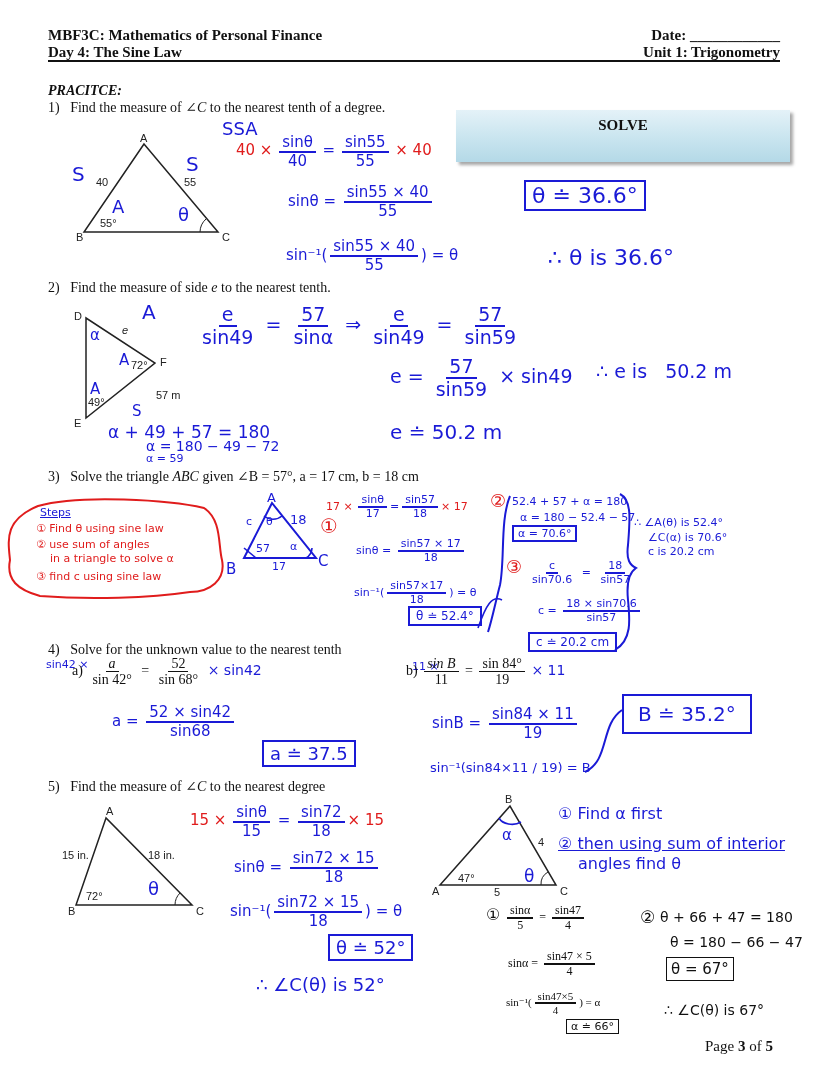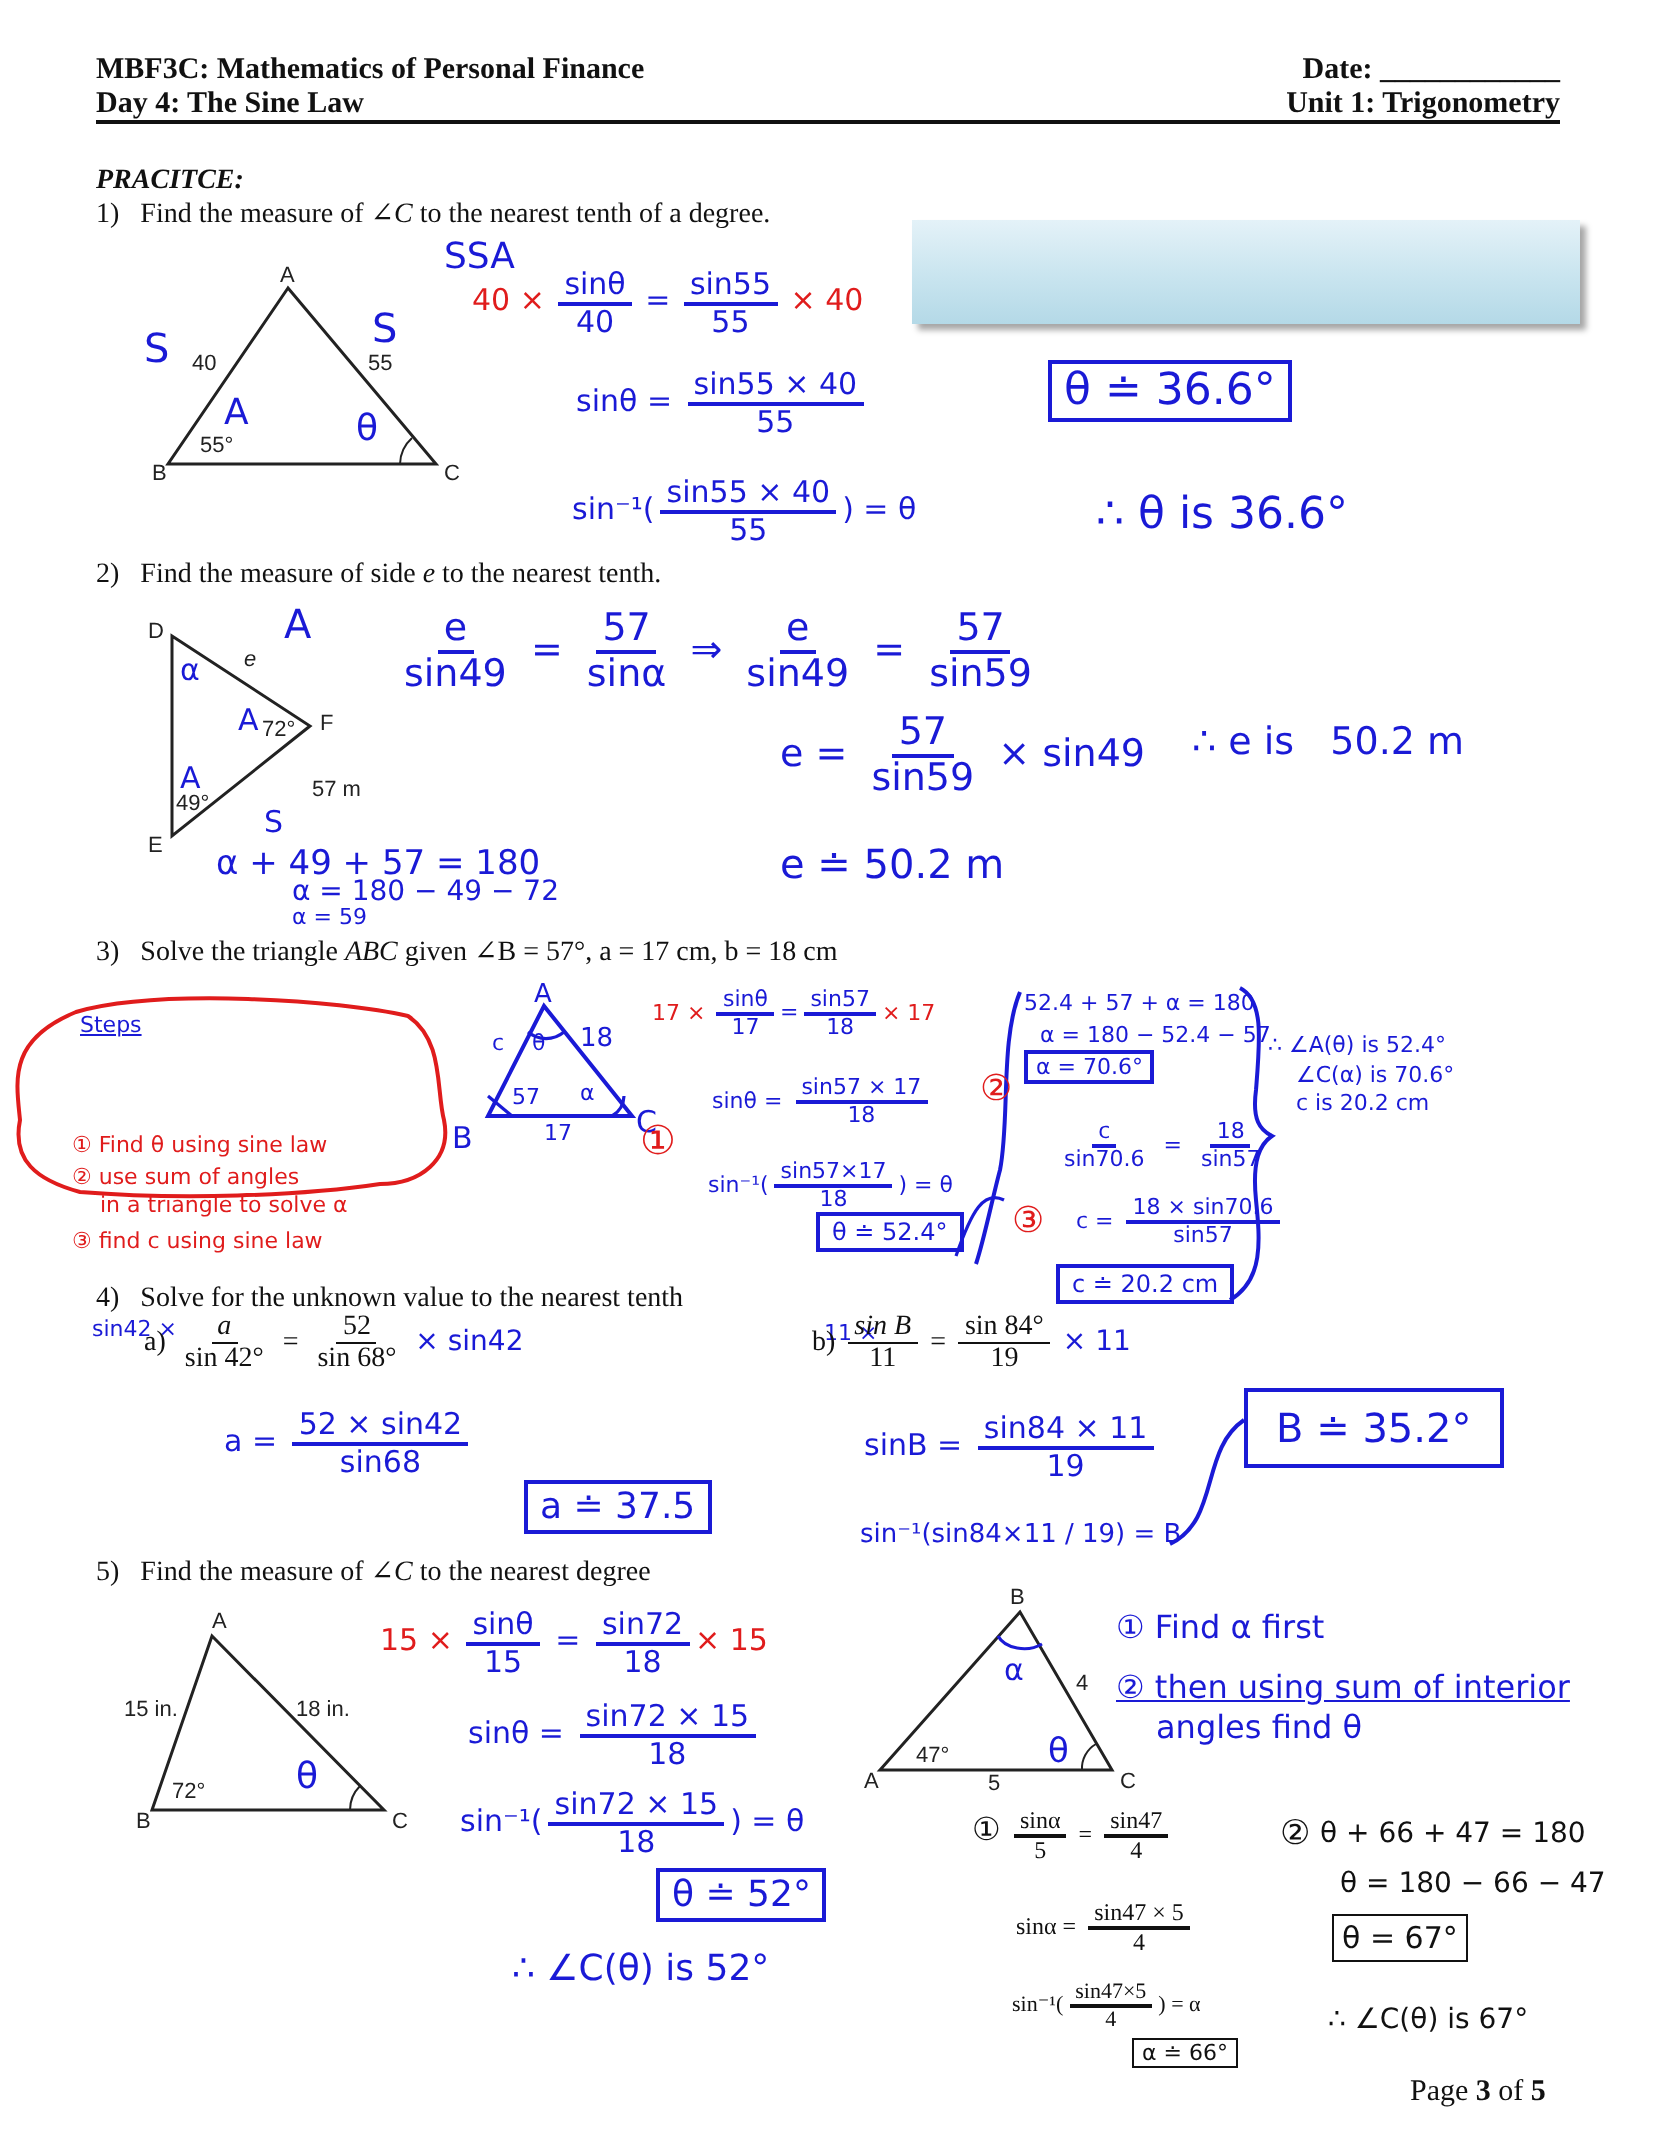--- a/index.html
+++ b/index.html
@@ -4,21 +4,21 @@
 <style>
   html, body { margin:0; padding:0; background:#ffffff; }
   body { width:828px; height:1071px; position:relative; overflow:hidden;
          font-family:"Liberation Serif", "DejaVu Serif", serif; color:#111; }
   .abs { position:absolute; }
   .hdr { font-weight:bold; font-size:15px; line-height:18px; }
   .hdr-rule { position:absolute; left:48px; top:60px; width:732px; height:0; border-top:2px solid #111; }
   .q { font-size:14px; line-height:17px; }
   .it { font-style:italic; }
   .ink-blue { color:#1a1ad6; font-family:"DejaVu Sans", sans-serif; }
-  .ink-red { color:#e01c1c; font-family:"DejaVu Sans", sans-serif;margin-top:44px; }
+  .ink-red { color:#e01c1c; font-family:"DejaVu Sans", sans-serif; }
   .hw { font-size:15px; white-space:nowrap; }
   .hw-s { font-size:11px; white-space:nowrap; }
   .frac { display:inline-flex; flex-direction:column; align-items:center; vertical-align:middle; margin:0 3px; }
   .frac .num { border-bottom:2px solid currentColor; padding:0 3px; line-height:1.1; }
   .frac .den { padding:0 3px; line-height:1.1; }
   .serif-frac .num { border-bottom:1px solid #111; }
   .boxed { border:2px solid #1a1ad6; padding:1px 6px; display:inline-block; }
   .solve-box { position:absolute; left:456px; top:110px; width:334px; height:52px;
     background:linear-gradient(180deg,#e4f2f8 0%,#c6e3ee 60%,#b4d9e7 100%);
     box-shadow:3px 3px 3px rgba(0,0,0,0.35); text-align:center; font-size:15px; line-height:19px; padding-top:6px; box-sizing:border-box; }
@@ -32,20 +32,21 @@
 
 <div class="abs hdr" style="left:48px;top:26px;">MBF3C: Mathematics of Personal Finance</div>
 <div class="abs hdr" style="left:48px;top:43px;">Day 4: The Sine Law</div>
 <div class="abs hdr" style="right:48px;top:26px;text-align:right;">Date: ____________</div>
 <div class="abs hdr" style="right:48px;top:43px;text-align:right;">Unit 1: Trigonometry</div>
 <div class="hdr-rule"></div>
 
 <div class="abs q" style="left:48px;top:82px;font-weight:bold;font-style:italic;">PRACITCE:</div>
 
 <div class="solve-box">
+  <div class="t">SOLVE</div>
 </div>
 
 <div class="abs q" style="left:48px;top:99px;">
   <span>1)</span>&nbsp;&nbsp;
   <span>Find the measure of </span><span class="it">∠C</span><span> to the nearest tenth of a degree.</span>
 </div>
 
 <svg style="left:0;top:0;" width="828" height="1071">
 
   <polygon points="144,144 84,232 218,232" fill="none" stroke="#222" stroke-width="1.5"></polygon>

